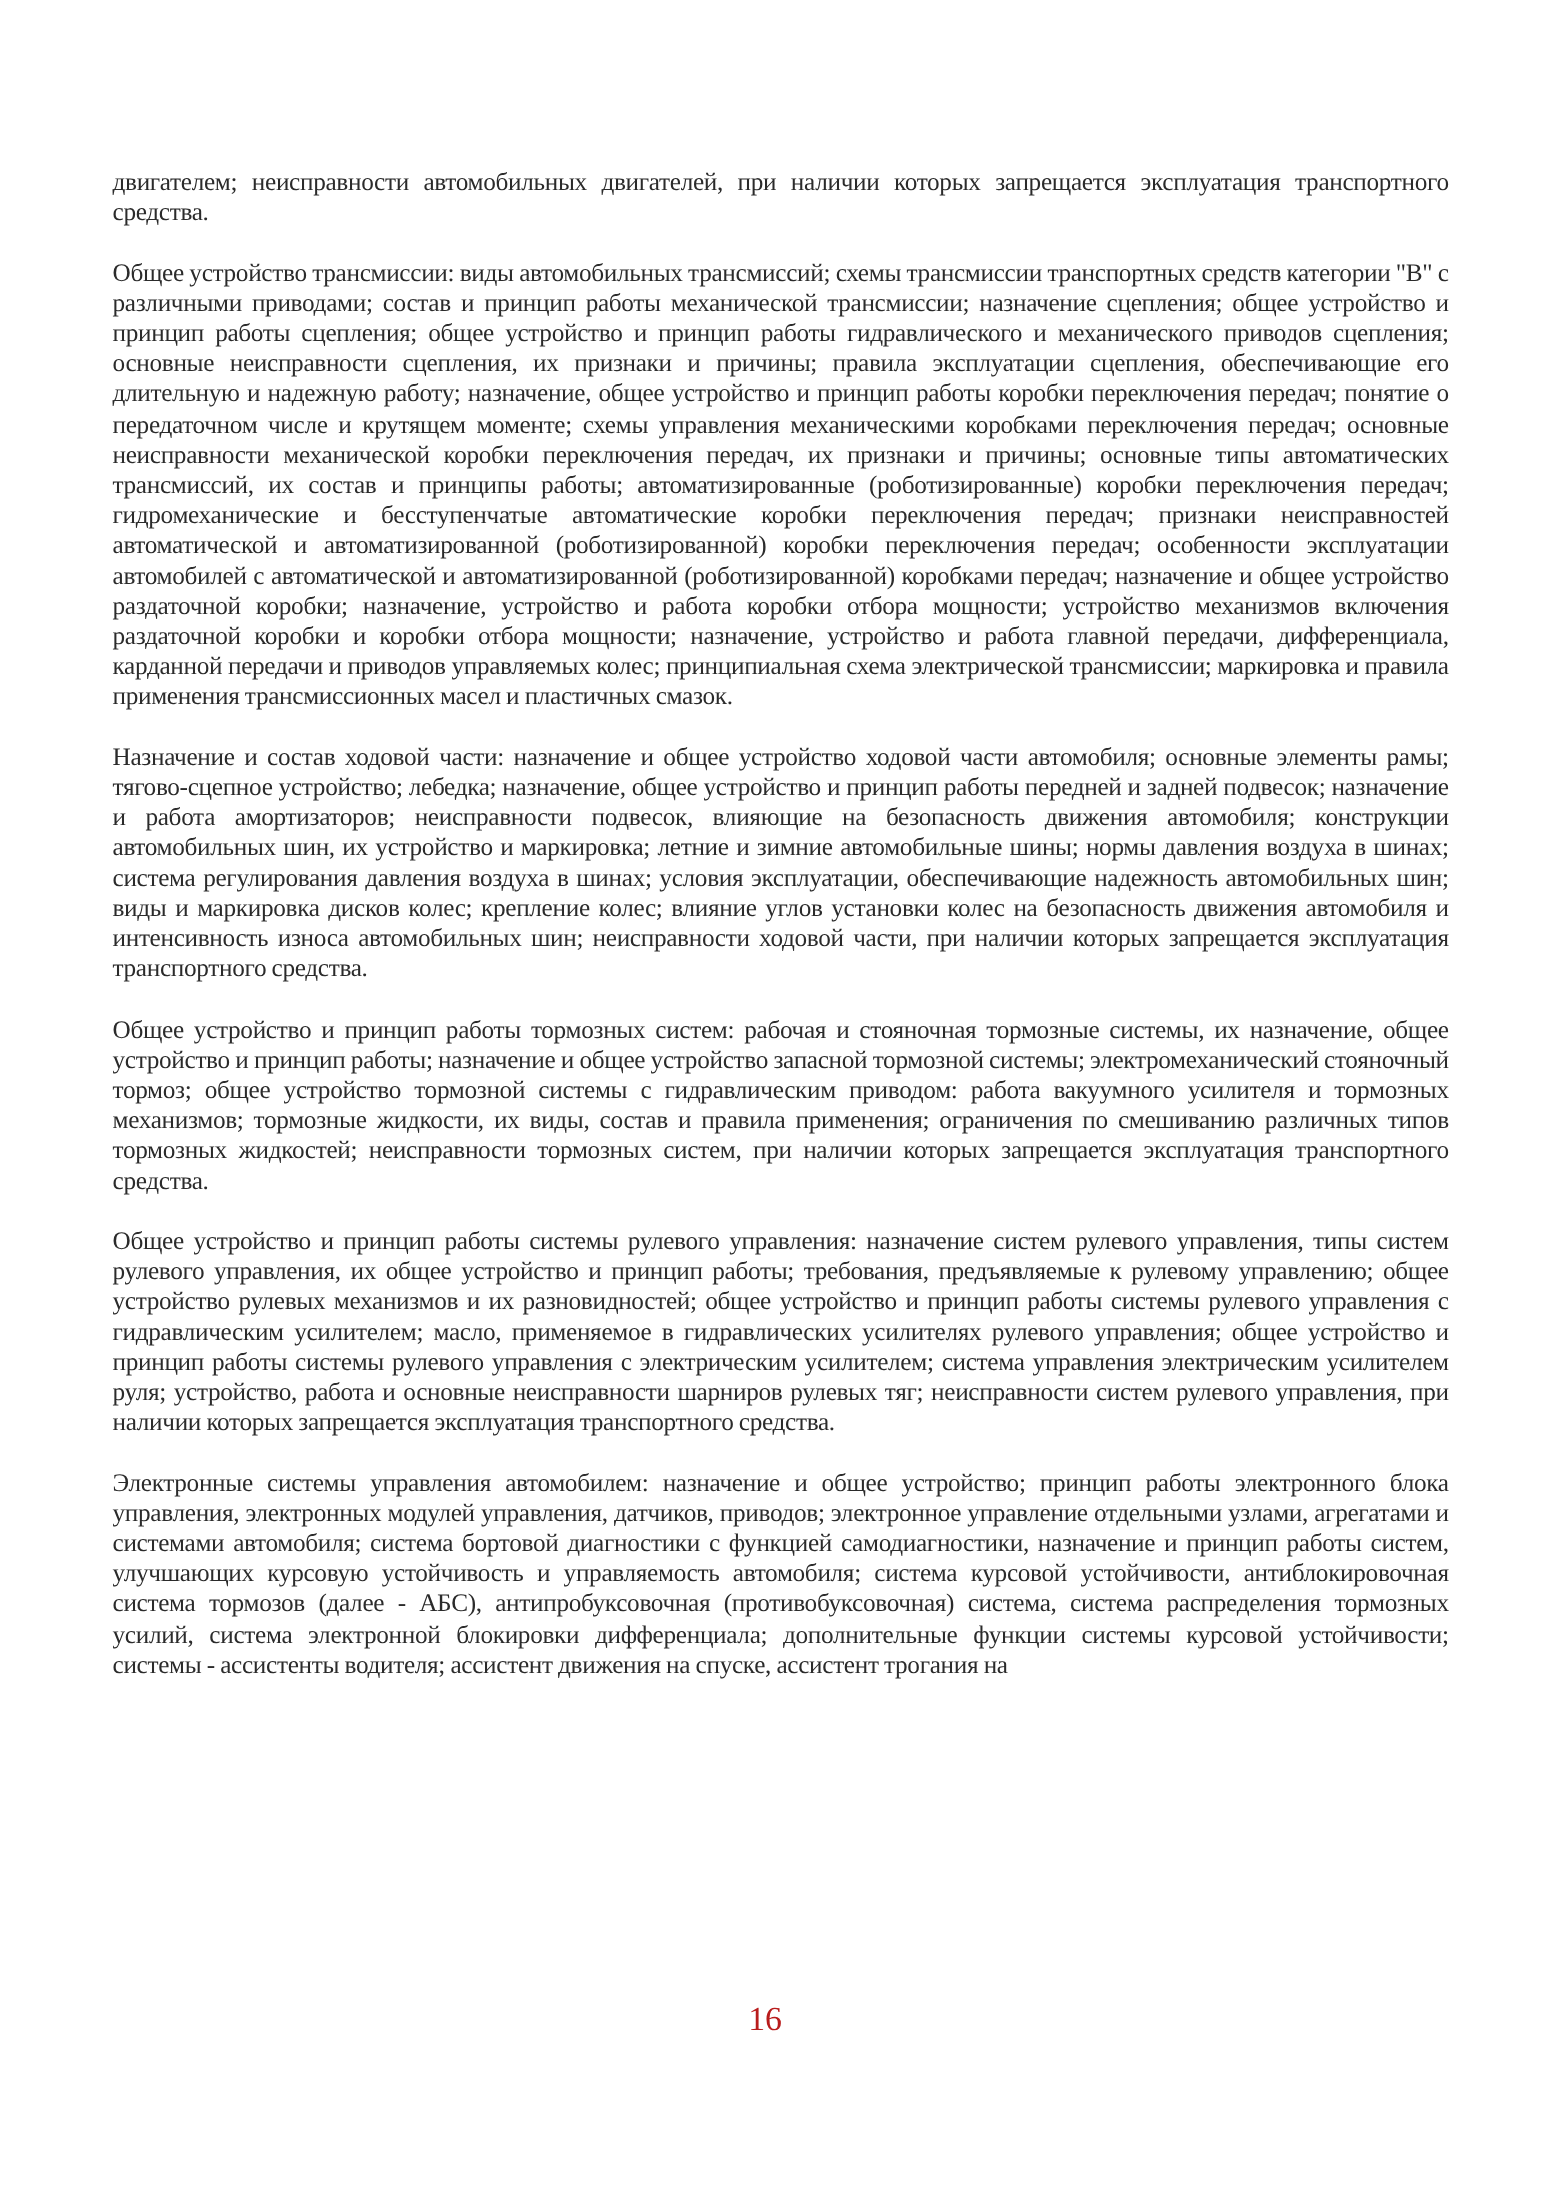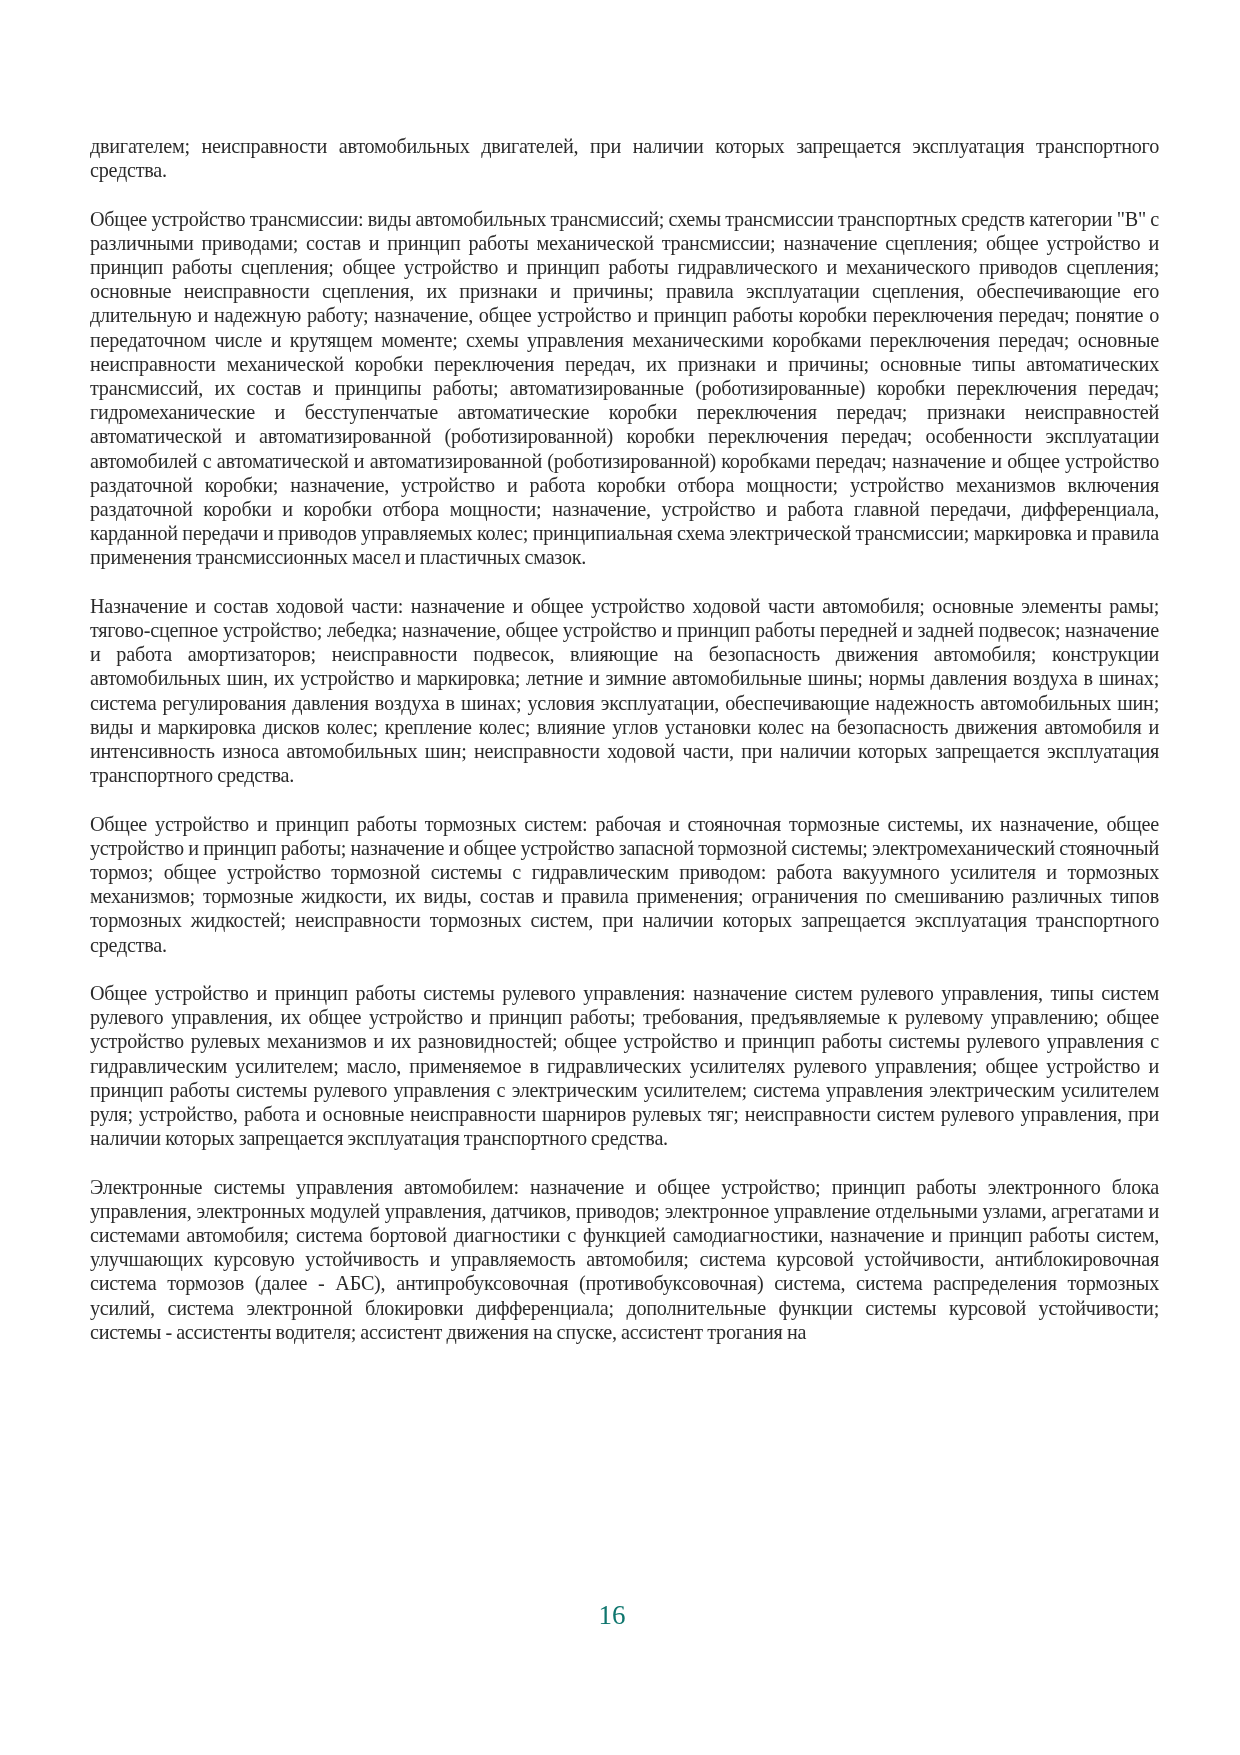--- a/index.html
+++ b/index.html
@@ -34,21 +34,21 @@
     }
     .page-number {
       position: absolute;
       left: 0;
       width: 1224px;
       top: 1600px;
       text-align: center;
       font-family: "Liberation Serif", "DejaVu Serif", serif;
       font-size: 27px;
       line-height: 30px;
-      color: #0f766e;
+      color: #b91c1c;
     }
   </style>
 </head>
 <body>
 
 <div class="page">
   <p class="para">двигателем; неисправности автомобильных двигателей, при наличии которых запрещается эксплуатация транспортного средства.</p>
   <p class="para">Общее устройство трансмиссии: виды автомобильных трансмиссий; схемы трансмиссии транспортных средств категории "B" с различными приводами; состав и принцип работы механической трансмиссии; назначение сцепления; общее устройство и принцип работы сцепления; общее устройство и принцип работы гидравлического и механического приводов сцепления; основные неисправности сцепления, их признаки и причины; правила эксплуатации сцепления, обеспечивающие его длительную и надежную работу; назначение, общее устройство и принцип работы коробки переключения передач; понятие о передаточном числе и крутящем моменте; схемы управления механическими коробками переключения передач; основные неисправности механической коробки переключения передач, их признаки и причины; основные типы автоматических трансмиссий, их состав и принципы работы; автоматизированные (роботизированные) коробки переключения передач; гидромеханические и бесступенчатые автоматические коробки переключения передач; признаки неисправностей автоматической и автоматизированной (роботизированной) коробки переключения передач; особенности эксплуатации автомобилей с автоматической и автоматизированной (роботизированной) коробками передач; назначение и общее устройство раздаточной коробки; назначение, устройство и работа коробки отбора мощности; устройство механизмов включения раздаточной коробки и коробки отбора мощности; назначение, устройство и работа главной передачи, дифференциала, карданной передачи и приводов управляемых колес; принципиальная схема электрической трансмиссии; маркировка и правила применения трансмиссионных масел и пластичных смазок.</p>
   <p class="para">Назначение и состав ходовой части: назначение и общее устройство ходовой части автомобиля; основные элементы рамы; тягово-сцепное устройство; лебедка; назначение, общее устройство и принцип работы передней и задней подвесок; назначение и работа амортизаторов; неисправности подвесок, влияющие на безопасность движения автомобиля; конструкции автомобильных шин, их устройство и маркировка; летние и зимние автомобильные шины; нормы давления воздуха в шинах; система регулирования давления воздуха в шинах; условия эксплуатации, обеспечивающие надежность автомобильных шин; виды и маркировка дисков колес; крепление колес; влияние углов установки колес на безопасность движения автомобиля и интенсивность износа автомобильных шин; неисправности ходовой части, при наличии которых запрещается эксплуатация транспортного средства.</p>
   <p class="para">Общее устройство и принцип работы тормозных систем: рабочая и стояночная тормозные системы, их назначение, общее устройство и принцип работы; назначение и общее устройство запасной тормозной системы; электромеханический стояночный тормоз; общее устройство тормозной системы с гидравлическим приводом: работа вакуумного усилителя и тормозных механизмов; тормозные жидкости, их виды, состав и правила применения; ограничения по смешиванию различных типов тормозных жидкостей; неисправности тормозных систем, при наличии которых запрещается эксплуатация транспортного средства.</p>

